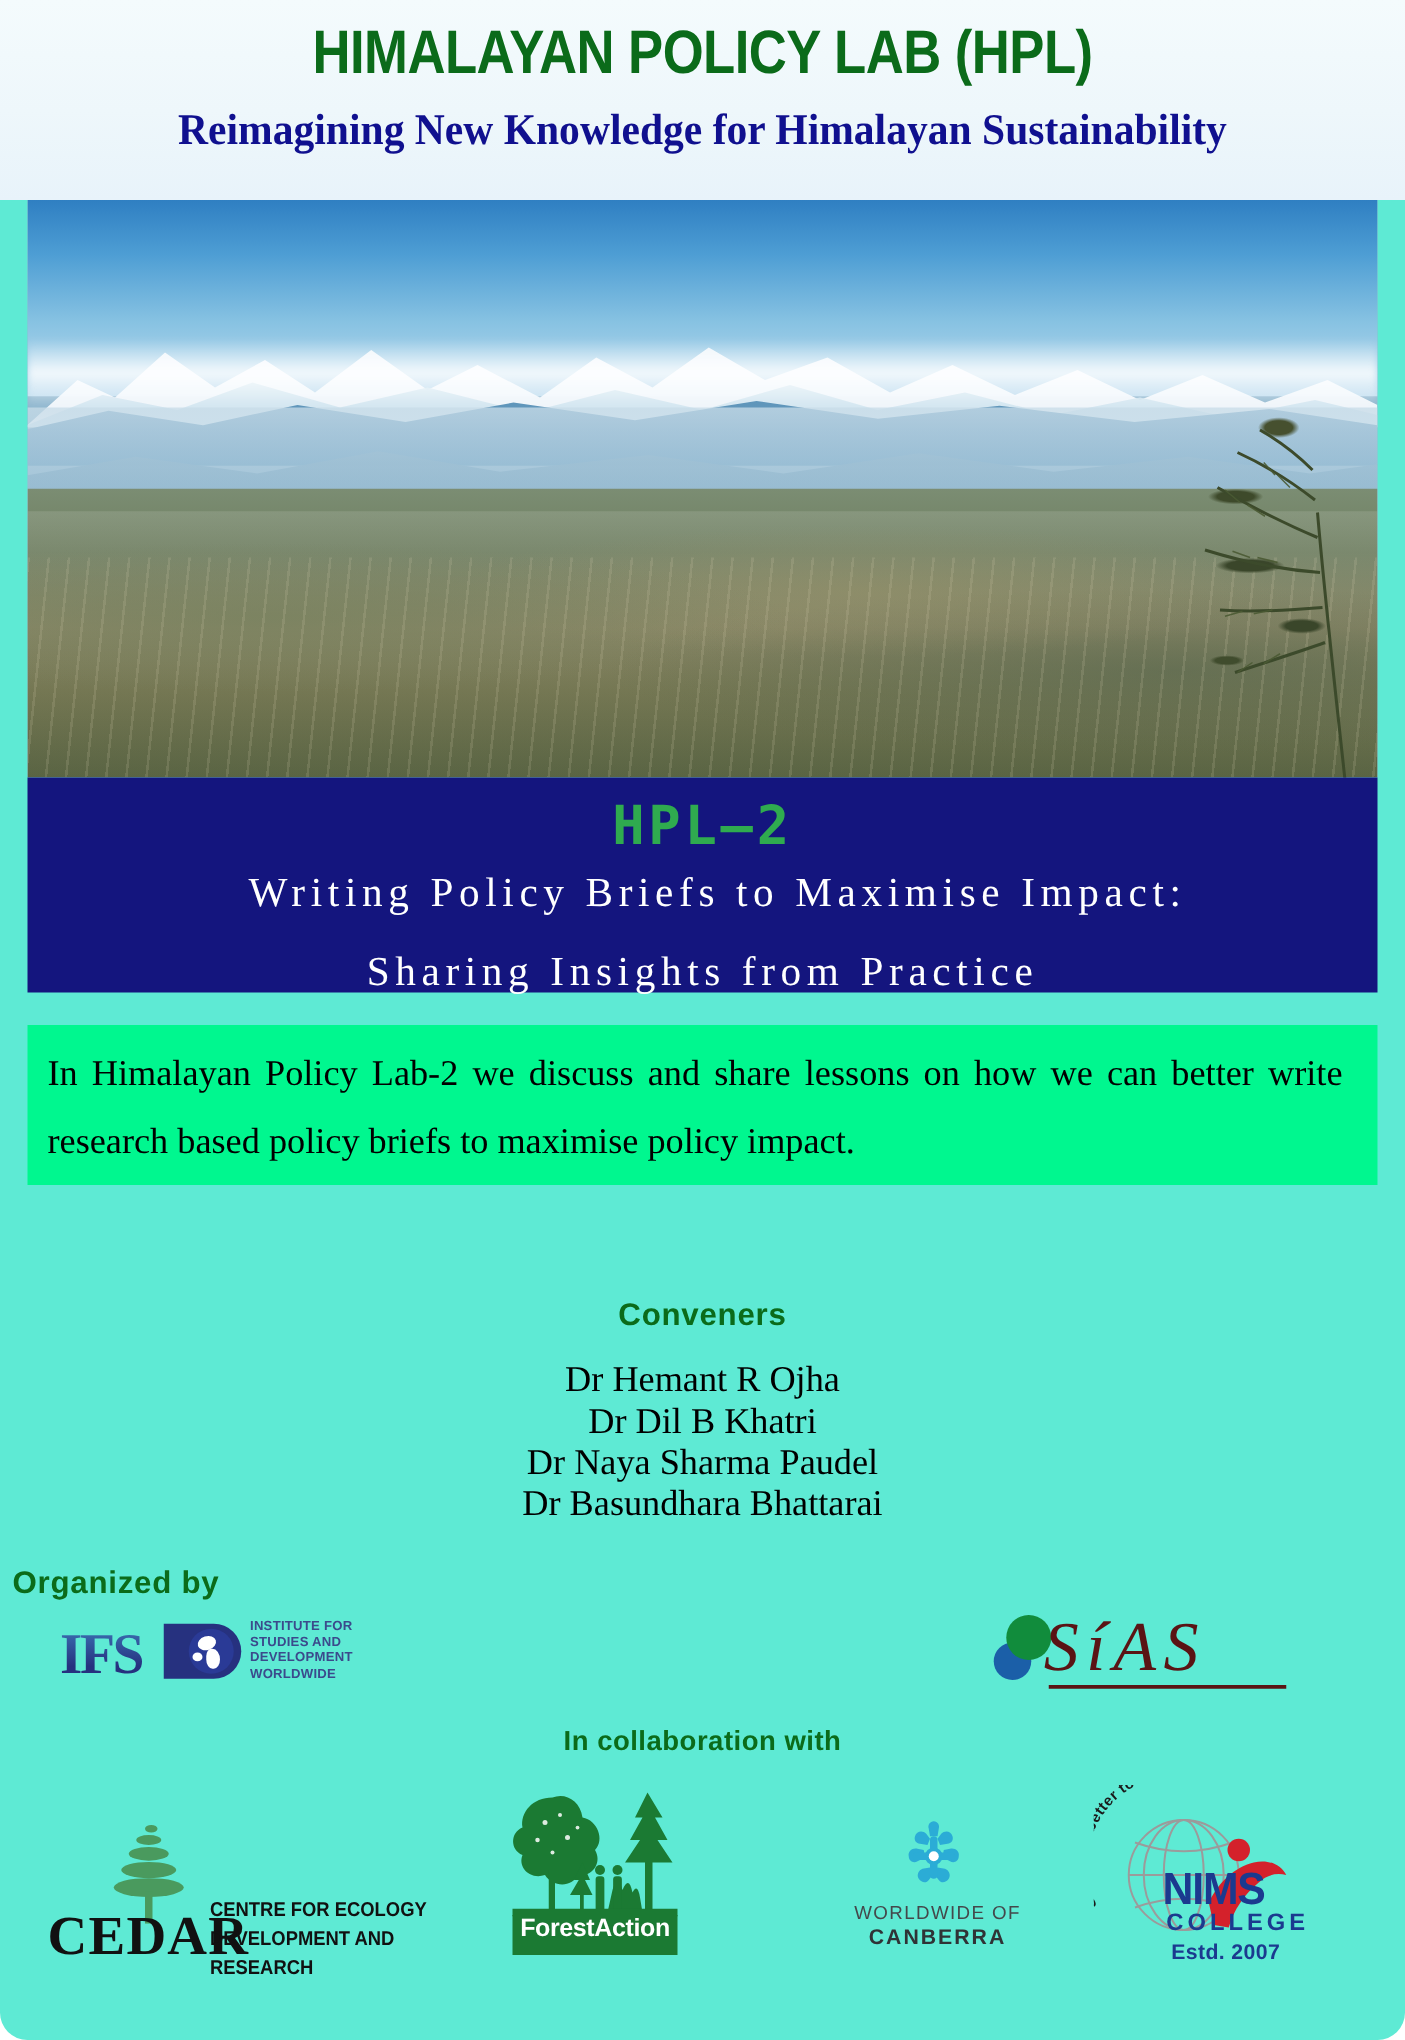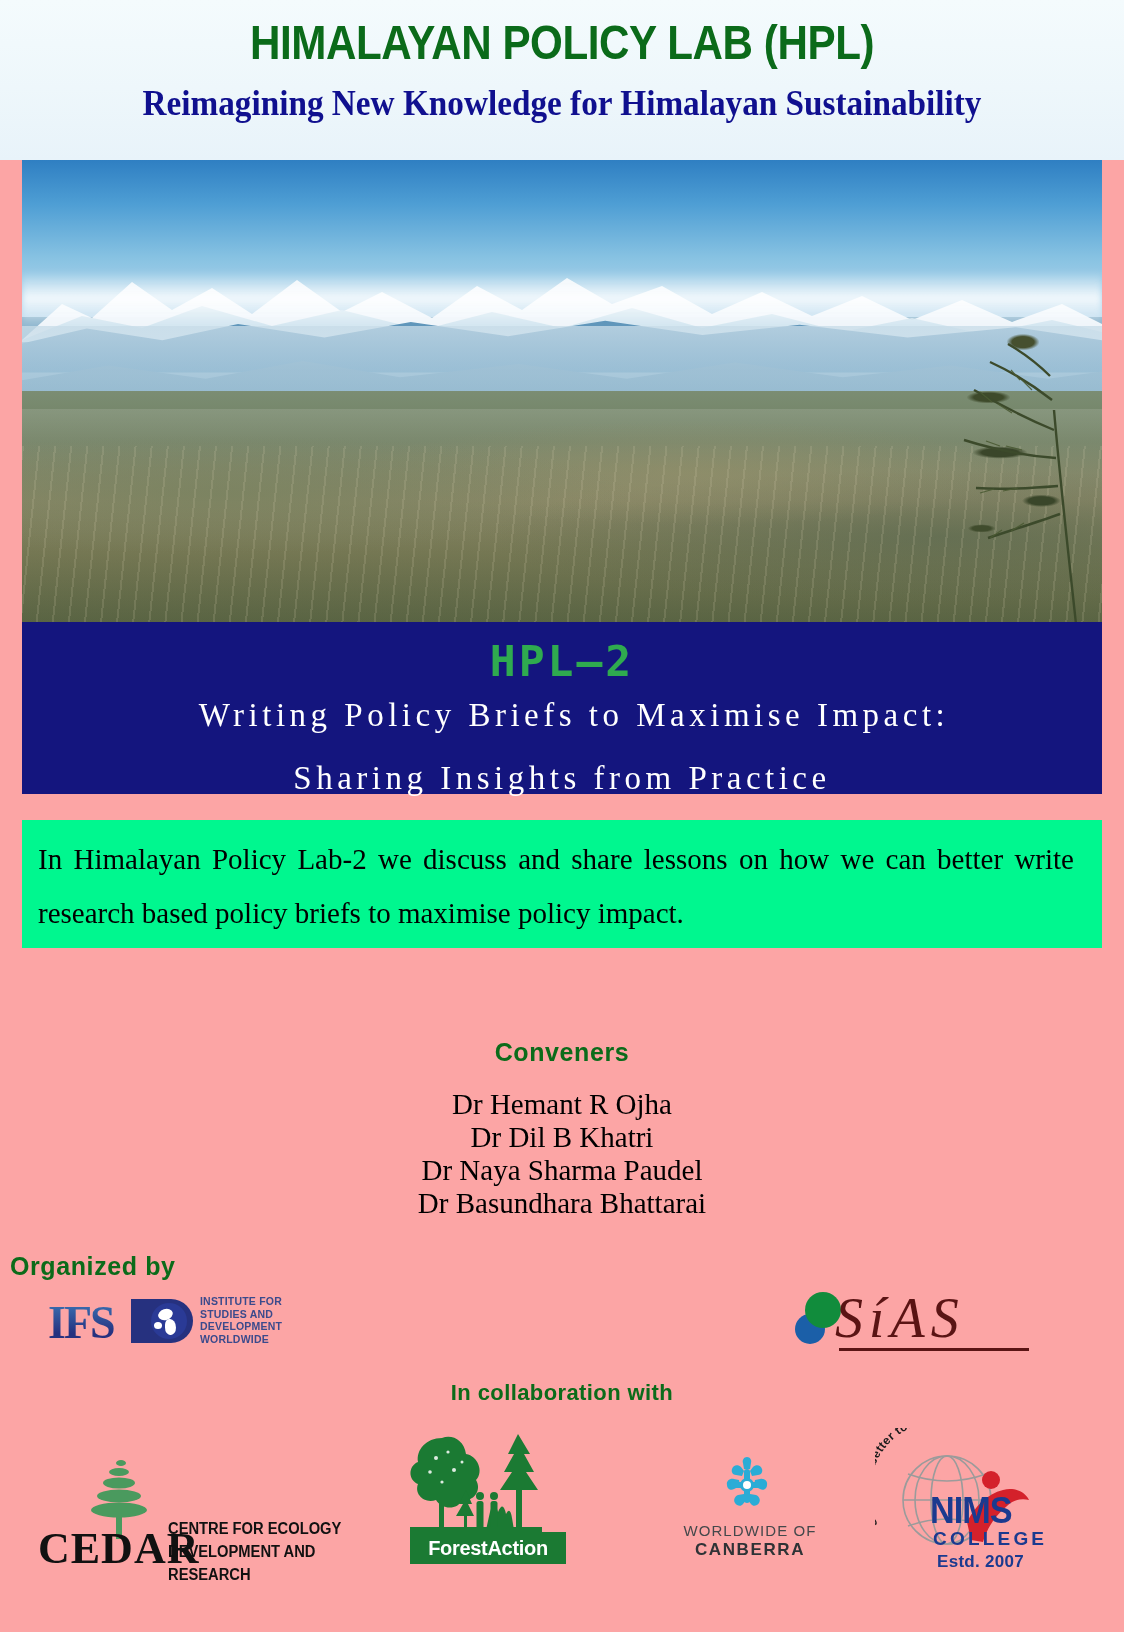--- a/index.html
+++ b/index.html
@@ -3,21 +3,21 @@
 <meta charset="utf-8">
 <style>
   html,body{margin:0;padding:0;}
   body{
     width:1124px;height:1632px;
     background:#ffffff;
     font-family:"Liberation Sans", sans-serif;
     overflow:hidden;
     position:relative;
   }
-  .poster{position:relative;width:1124px;height:1632px;background:#fca5a5;}
+  .poster{position:relative;width:1124px;height:1632px;background:#5eead4;border-radius:22px;}
 
   
   .header{
     position:absolute;left:0;top:0;width:1124px;height:160px;
     background:linear-gradient(180deg,#f4fbfd 0%,#eef7fb 55%,#e8f3fa 100%);
   }
   .main-title{
     position:absolute;left:0;top:14px;width:1124px;text-align:center;
     font-family:"Liberation Sans", sans-serif;
     font-weight:bold;font-size:49px;color:#0b6b1a;
@@ -205,22 +205,22 @@
   }
   .cedar-txt{
     position:absolute;left:138px;top:62px;width:200px;
     font-family:"Liberation Sans", sans-serif;font-weight:bold;font-size:16px;
     line-height:23px;color:#111;transform:scaleX(.92);transform-origin:left center;
   }
 
   .forestaction{position:absolute;left:404px;top:1428px;width:144px;height:140px;}
   .fa-canvas{position:absolute;left:0;top:0;width:144px;height:108px;}
   .fa-bar{
-    position:absolute;left:6px;top:104px;width:156px;height:32px;background:#1b7a33;
-    display:flex;align-items:center;justify-content:center;
+    position:absolute;left:6px;top:104px;width:132px;height:32px;background:#1b7a33;
+    display:flex;align-items:flex-start;justify-content:center;
   }
   .fa-bar span{
     font-family:"Liberation Sans", sans-serif;font-weight:bold;font-size:20px;color:#fff;
     letter-spacing:-.3px;
   }
 
   .canberra{position:absolute;left:660px;top:1455px;width:180px;height:110px;}
   .uc-mark{position:absolute;left:52px;top:0;width:70px;height:62px;}
   .uc-txt{
     position:absolute;left:0;top:66px;width:180px;text-align:center;

